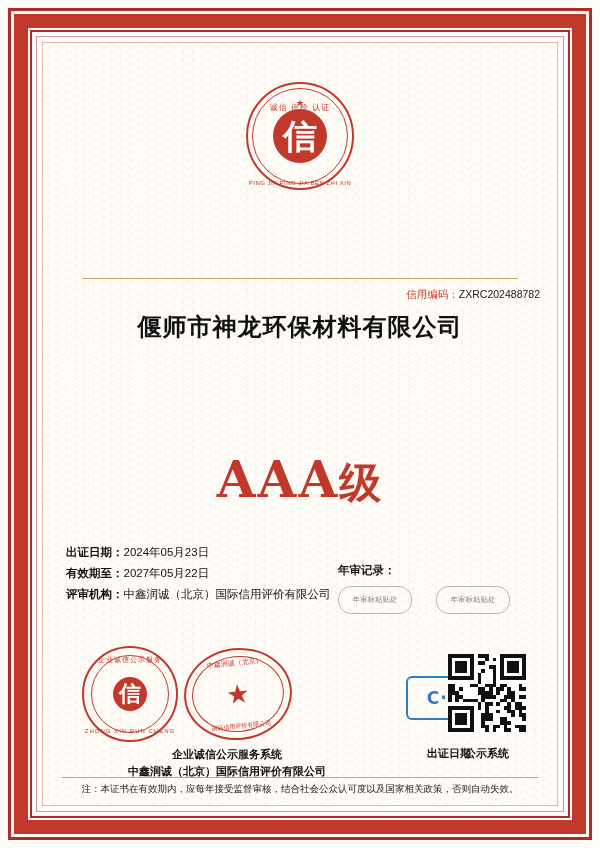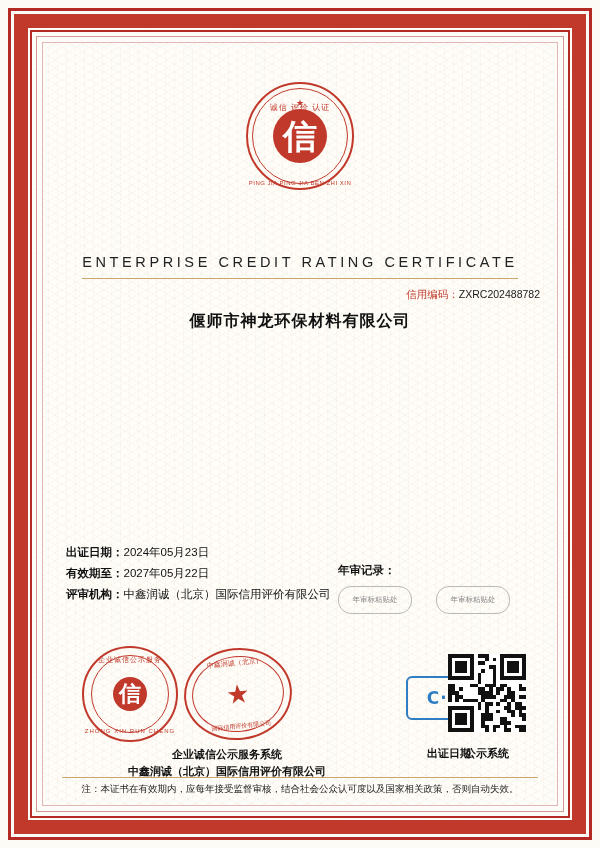--- a/index.html
+++ b/index.html
@@ -133,21 +133,21 @@
     position:absolute;right:14px;top:242px;
     font-size:10.5px;color:#1a1a1a;
   }
   .credit-no .label{color:#c0392b;}
 
   
   .company{
     position:absolute;left:0;right:0;top:265px;
     text-align:center;
     font-family:"DejaVu Sans", sans-serif;
-    font-size:16px;font-weight:bold;color:#111;letter-spacing:1px;
+    font-size:24px;font-weight:bold;color:#111;letter-spacing:1px;
   }
   .uscc{
     position:absolute;left:0;right:0;top:297px;
     text-align:center;font-size:11px;color:#222;
   }
 
   
   .body-text{
     position:absolute;left:26px;right:26px;top:322px;
     font-size:12.6px;line-height:22px;color:#111;
@@ -299,30 +299,32 @@
       <div class="emblem">
         <div class="ring"></div>
         <div class="ring2"></div>
         <div class="arc-top">诚信 评价 认证</div>
         <div class="star s1">★</div>
         <div class="center">信</div>
         <div class="arc-bottom">PING JIA PING JIA BEN ZHI XIN</div>
       </div>
     </div>
 
-    <div class="title-en">ENTERPRISE CREDIT RATING CERTIFICATE</div>
     <div class="title-rule"></div>
 
     <div class="credit-no">
       <span class="label">信用编码：</span><span>ZXRC202488782</span>
     </div>
 
     <div class="company">偃师市神龙环保材料有限公司</div>
 
 
+    <div class="grade">
+      <span>AAA</span><span class="suffix">级</span>
+    </div>
 
     <div class="info">
       <div class="row">
         <span class="k">出证日期：</span><span>2024年05月23日</span>
       </div>
       <div class="row">
         <span class="k">有效期至：</span><span>2027年05月22日</span>
       </div>
       <div class="row">
         <span class="k">评审机构：</span><span>中鑫润诚（北京）国际信用评价有限公司</span>

